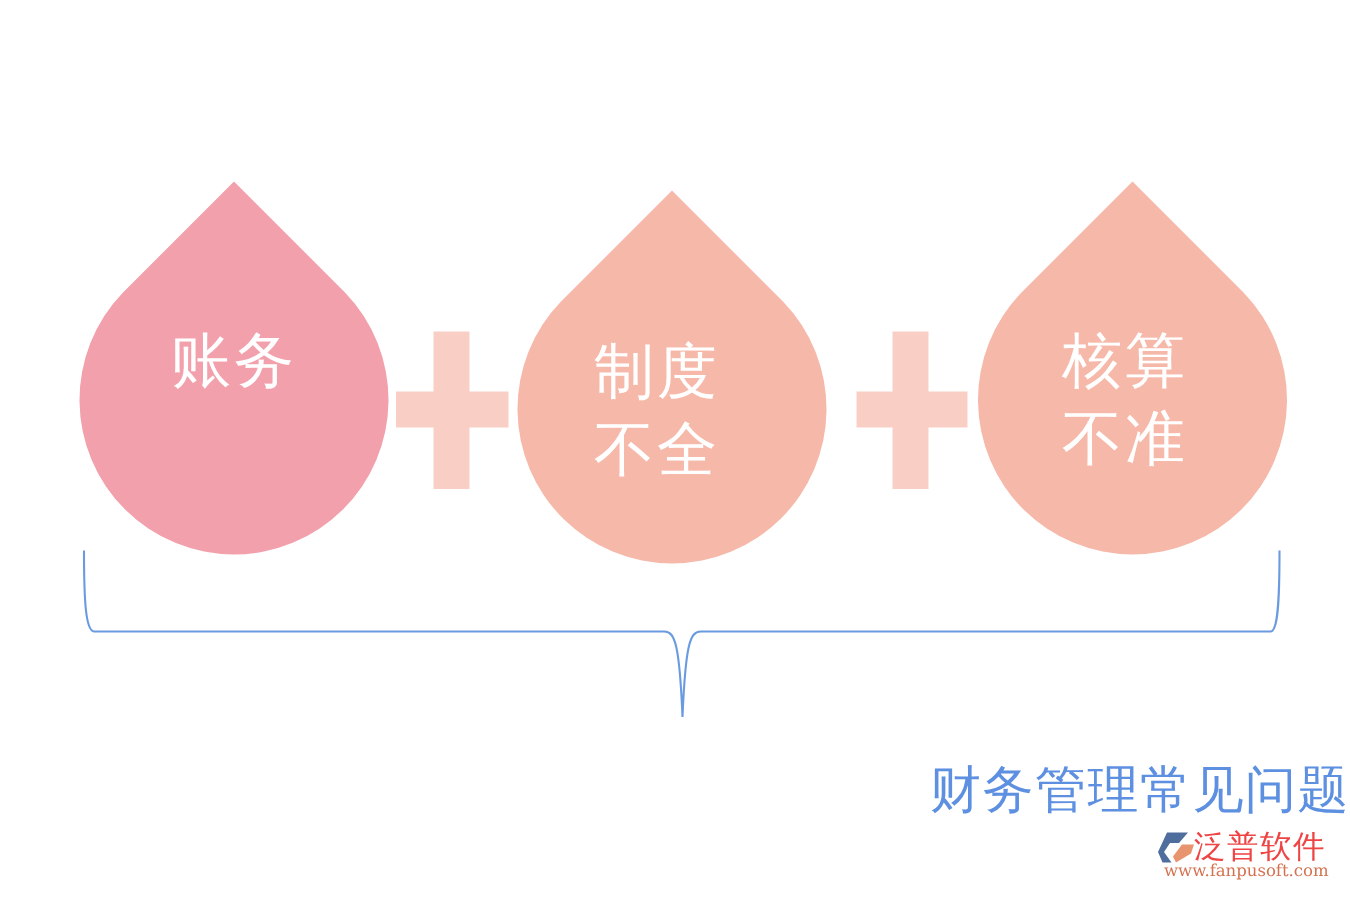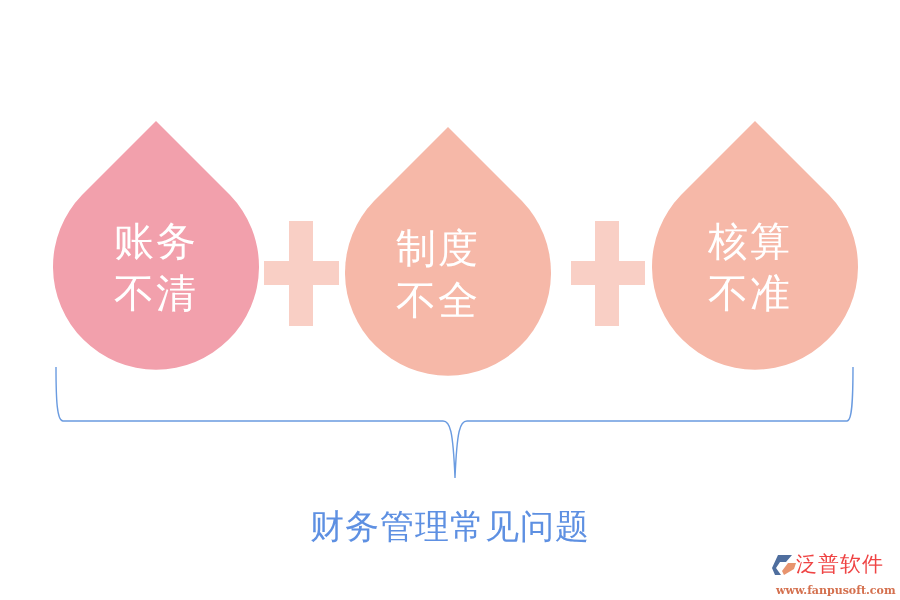--- a/index.html
+++ b/index.html
@@ -2,26 +2,26 @@
 <html><head>
 <meta charset="utf-8">
 <style>
   html, body { margin:0; padding:0; }
   body { width:900px; height:600px; background:#ffffff; position:relative; overflow:hidden;
          font-family:"DejaVu Sans", sans-serif; }
   .stage { position:absolute; left:0; top:0; width:900px; height:428px; }
   svg.shapes { position:absolute; left:0; top:0; }
   .drop-text { position:absolute; width:160px; text-align:center; color:#ffffff;
                font-size:40px; line-height:52px; letter-spacing:2px; }
-  .title { position:absolute; left:0; width:900px; top:504px; text-align:center;
+  .title { position:absolute; left:0; width:900px; top:504px; text-align:right;
            color:#5E90E2; font-size:34px; letter-spacing:1px; }
   .logo { position:absolute; left:768px; top:552px; width:128px; height:40px; }
   .logo-name { position:absolute; left:28px; top:-2px; font-size:21px; color:#ef4444; letter-spacing:1px; white-space:nowrap; }
-  .logo-url { position:absolute; left:8px; top:32px; font-size:11px; color:#D4704E;
-              font-family:"DejaVu Serif", serif; white-space:nowrap;font-weight:bold; }
+  .logo-url { position:absolute; left:8px; top:22px; font-size:11px; color:#D4704E;
+              font-family:"DejaVu Serif", serif; white-space:nowrap; }
   .logo-mark { position:absolute; left:4px; top:2px; }
 </style>
 </head>
 <body>
 
 <div class="stage">
 
   <svg class="shapes" width="900" height="600" viewBox="0 0 900 600">
 
     <g>
@@ -44,21 +44,20 @@
 
     <g>
       <path d="M755 121 L681 195 A103 103 0 1 0 829 195 Z" fill="#F6B8A8"></path>
     </g>
 
     <path d="M56 367 C56 400 57 421 63 421 L443 421 C450 421 453 430 455 478 C457 430 460 421 467 421 L847 421 C852 421 853 400 853 367" fill="none" stroke="#6A9BE0" stroke-width="1.4"></path>
   </svg>
 
   <div class="drop-text" style="left:76px; top:215px;">
     <div>账务</div>
-    <div>不清</div>
   </div>
 
   <div class="drop-text" style="left:670px; top:215px;">
     <div>核算</div>
     <div>不准</div>
   </div>
 
   <div class="drop-text" style="left:358px; top:222px;">
     <div>制度</div>
     <div>不全</div>

